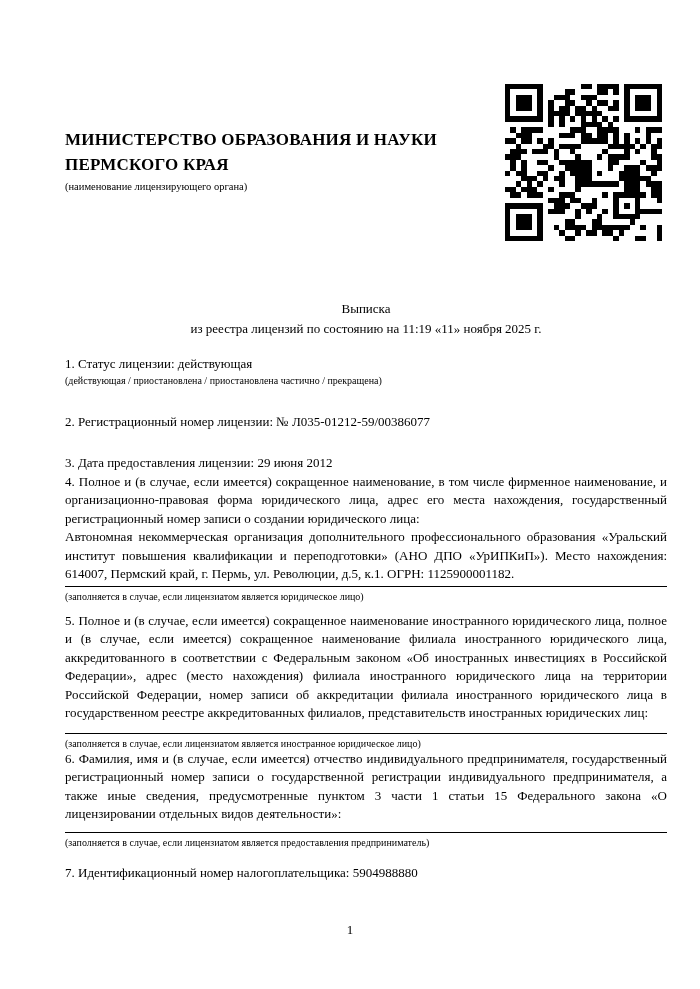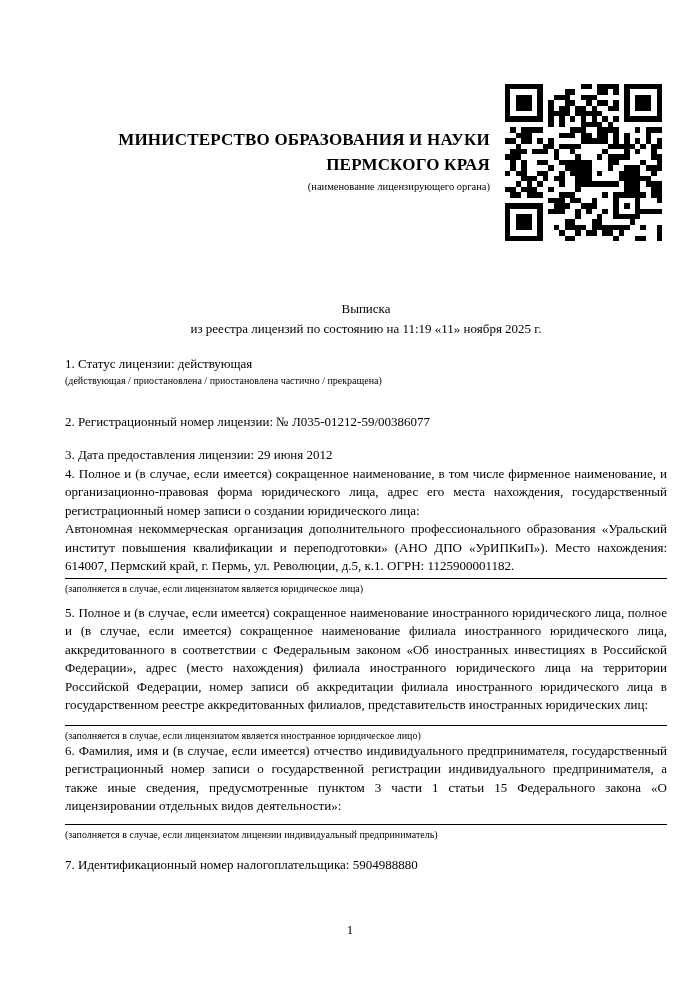--- a/index.html
+++ b/index.html
@@ -11,21 +11,21 @@
     font-family:"Liberation Serif","DejaVu Serif",serif;
     overflow:hidden;
     margin:0 auto;
   }
   .content{
     padding:0 33px 0 65px;
   }
   .header{
     margin-top:127px;
     width:425px;
-    text-align:right;
+    text-align:left;
   }
   .ministry{
     font-weight:bold;
     font-size:17px;
     line-height:25px;
     letter-spacing:.2px;
   }
   .header-caption{
     font-size:10.5px;
     line-height:13px;
@@ -56,21 +56,21 @@
     line-height:13px;
     text-align:left;
     padding-right:95px;
   }
   .field-line{
     border-top:1.7px solid #000;
     height:0;
   }
   .mt-item1{margin-top:16px;}
   .mt-item2{margin-top:25px;}
-  .mt-item3{margin-top:14px;}
+  .mt-item3{margin-top:22px;}
   .mt-item4{margin-top:0;}
   .mt-line4{margin-top:2px;}
   .mt-note{margin-top:3px;}
   .mt-item5{margin-top:9px;}
   .mt-line5{margin-top:10px;}
   .mt-item6{}
   .mt-line6{margin-top:8px;}
   .mt-item7{margin-top:14px;}
   .page-number{
     position:absolute;
@@ -108,29 +108,29 @@
     <div class="item mt-item1">1. Статус лицензии: действующая</div>
     <div class="note">(действующая / приостановлена / приостановлена частично / прекращена)</div>
 
     <div class="item mt-item2">2. Регистрационный номер лицензии: № Л035-01212-59/00386077</div>
 
     <div class="item mt-item3">3. Дата предоставления лицензии: 29 июня 2012</div>
 
     <div class="para mt-item4">4. Полное и (в случае, если имеется) сокращенное наименование, в том числе фирменное наименование, и организационно-правовая форма юридического лица, адрес его места нахождения, государственный регистрационный номер записи о создании юридического лица:</div>
     <div class="para">Автономная некоммерческая организация дополнительного профессионального образования «Уральский институт повышения квалификации и переподготовки» (АНО ДПО «УрИПКиП»). Место нахождения: 614007, Пермский край, г. Пермь, ул. Революции, д.5, к.1. ОГРН: 1125900001182.</div>
     <div class="field-line mt-line4"></div>
-    <div class="note mt-note">(заполняется в случае, если лицензиатом является юридическое лица)</div>
+    <div class="note mt-note">(заполняется в случае, если лицензиатом является юридическое лицо)</div>
 
     <div class="para mt-item5">5. Полное и (в случае, если имеется) сокращенное наименование иностранного юридического лица, полное и (в случае, если имеется) сокращенное наименование филиала иностранного юридического лица, аккредитованного в соответствии с Федеральным законом «Об иностранных инвестициях в Российской Федерации», адрес (место нахождения) филиала иностранного юридического лица на территории Российской Федерации, номер записи об аккредитации филиала иностранного юридического лица в государственном реестре аккредитованных филиалов, представительств иностранных юридических лиц:</div>
     <div class="field-line mt-line5"></div>
     <div class="note mt-note">(заполняется в случае, если лицензиатом является иностранное юридическое лицо)</div>
 
     <div class="para mt-item6">6. Фамилия, имя и (в случае, если имеется) отчество индивидуального предпринимателя, государственный регистрационный номер записи о государственной регистрации индивидуального предпринимателя, а также иные сведения, предусмотренные пунктом 3 части 1 статьи 15 Федерального закона «О лицензировании отдельных видов деятельности»:</div>
     <div class="field-line mt-line6"></div>
-    <div class="note mt-note">(заполняется в случае, если лицензиатом лицензии индивидуальный предприниматель)</div>
+    <div class="note mt-note">(заполняется в случае, если лицензиатом является предоставления предприниматель)</div>
 
     <div class="item mt-item7">7. Идентификационный номер налогоплательщика: 5904988880</div>
 
   </div>
 
   <div class="page-number">1</div>
 
 </div>
 
 </body></html>

